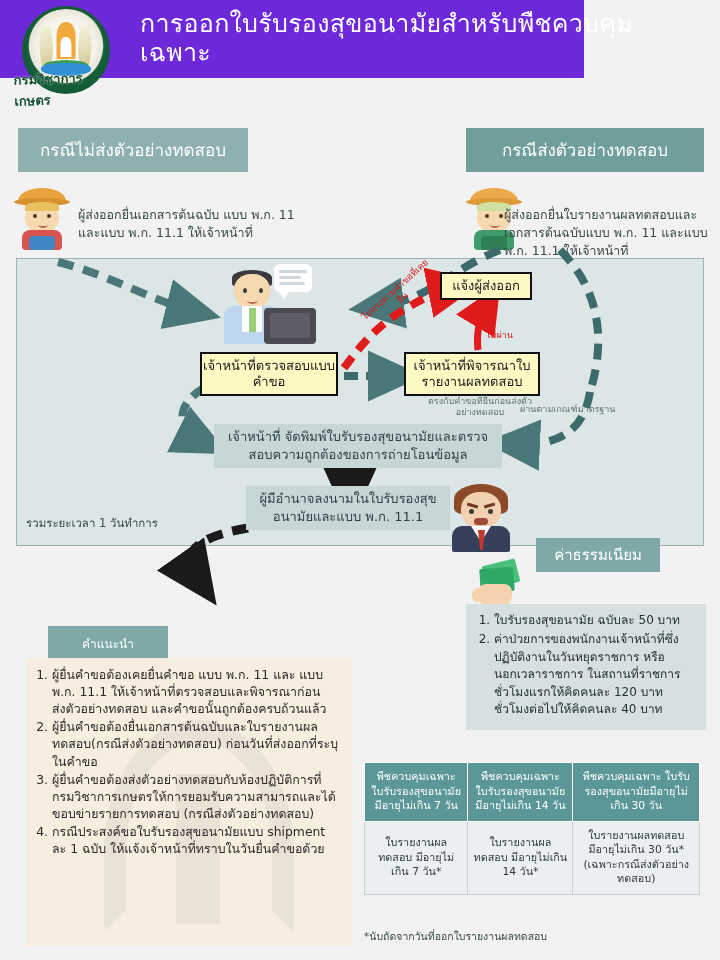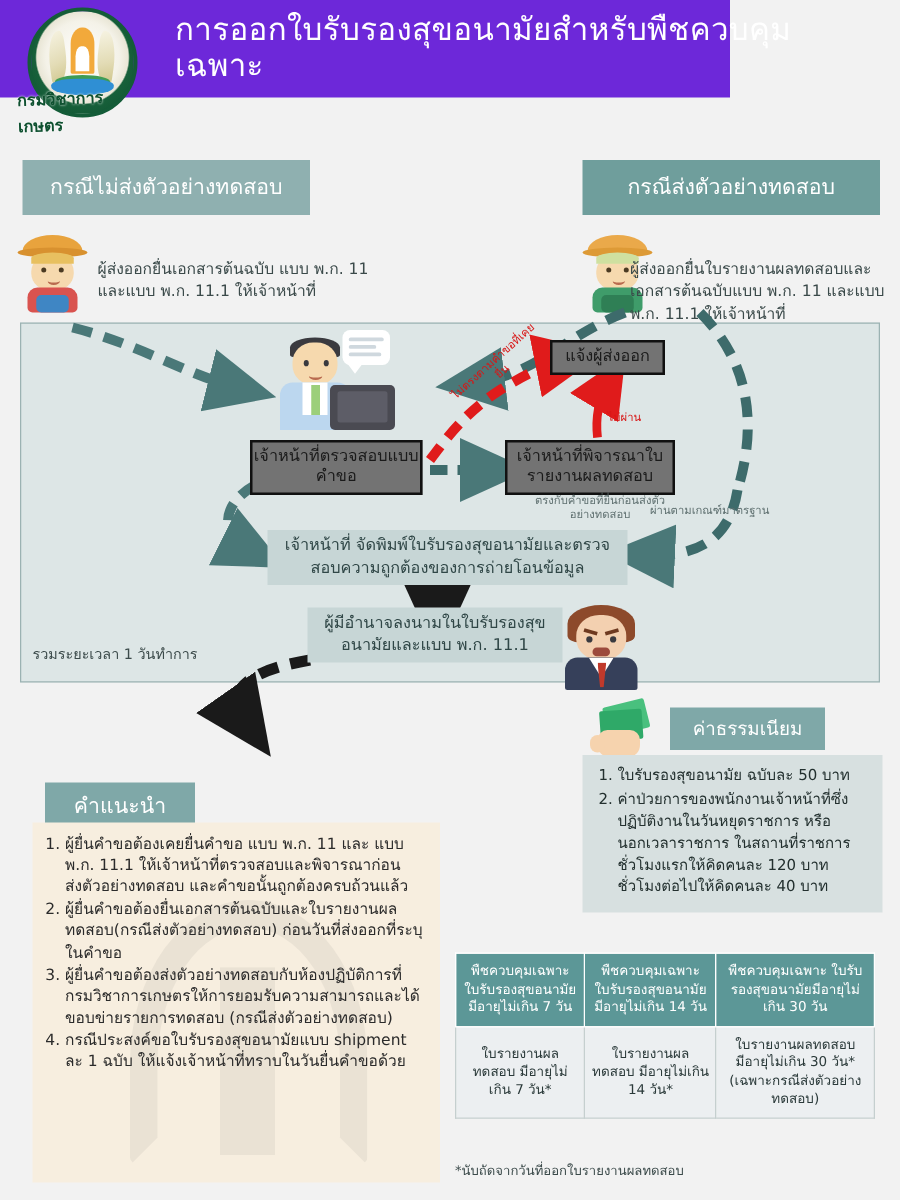--- a/index.html
+++ b/index.html
@@ -139,21 +139,21 @@
   .b-brow.r{left:36px;transform:rotate(-16deg);}
   .b-eye{position:absolute;width:5px;height:5px;background:#3a3a3f;border-radius:50%;top:25px;}
   .b-eye.l{left:21px;} .b-eye.r{left:40px;}
   .b-mouth{position:absolute;left:26px;top:34px;width:14px;height:7px;background:#9c4a3c;border-radius:4px;}
   .b-body{position:absolute;left:4px;top:42px;width:58px;height:26px;background:#36405a;border-radius:10px 10px 2px 2px;}
   .b-collar{position:absolute;left:23px;top:42px;width:20px;height:16px;background:#ffffff;clip-path:polygon(0 0,100% 0,50% 100%);}
   .b-tie{position:absolute;left:30px;top:46px;width:7px;height:20px;background:#c0392b;clip-path:polygon(0 0,100% 0,70% 100%,30% 100%);}
 
   
   .flow-box{
-    position:absolute;background:#737373;border:2px solid #111;
+    position:absolute;background:#fef9c3;border:2px solid #111;
     display:flex;align-items:center;justify-content:center;text-align:center;
     font-size:13px;color:#1a1a1a;line-height:1.25;box-sizing:border-box;
   }
   #box-check-form{left:200px;top:352px;width:138px;height:44px;}
   #box-review-report{left:404px;top:352px;width:136px;height:44px;}
   #box-notify{left:440px;top:272px;width:92px;height:28px;font-size:13px;}
 
   .flow-band{
     position:absolute;background:#c7d6d6;color:#2f4646;text-align:center;
     display:flex;align-items:center;justify-content:center;
@@ -172,43 +172,43 @@
   #lbl-match{left:420px;top:396px;width:120px;color:#5f7070;}
   #lbl-pass{left:520px;top:404px;color:#5f7070;font-size:9px;}
   #lbl-notmatch{
     left:356px;top:318px;width:96px;color:#d81616;font-size:9px;
     transform:rotate(-42deg);transform-origin:left top;
   }
   #lbl-fail{left:486px;top:330px;color:#d81616;font-size:9px;}
 
   
   #pill-fee{
-    position:absolute;left:536px;top:566px;width:124px;height:34px;
+    position:absolute;left:536px;top:538px;width:124px;height:34px;
     background:#7fa8a8;color:#fff;font-size:15px;
     display:flex;align-items:center;justify-content:center;
   }
   .money{position:absolute;left:470px;top:560px;width:56px;height:48px;}
   .m-bill{position:absolute;width:34px;height:24px;background:#3cb371;border-radius:2px;}
   .m-bill.b1{left:14px;top:2px;transform:rotate(-14deg);background:#49c07e;}
   .m-bill.b2{left:10px;top:8px;transform:rotate(-4deg);background:#2fa968;}
   .m-hand{position:absolute;left:8px;top:24px;width:34px;height:22px;background:#f6d3ae;border-radius:8px 8px 10px 10px;}
   .m-thumb{position:absolute;left:2px;top:28px;width:12px;height:14px;background:#f6d3ae;border-radius:6px;}
 
   #fee-list{
     position:absolute;left:466px;top:604px;width:240px;
     background:#d7e0e0;padding:8px 24px 10px 8px;box-sizing:border-box;
     font-size:12px;color:#23302f;line-height:1.45;
   }
   #fee-list ol{margin:0;padding-left:20px;}
   #fee-list li{margin-bottom:2px;}
 
   
   #pill-advice{
-    position:absolute;left:36px;top:626px;width:120px;height:34px;
-    background:#7fa8a8;color:#fff;font-size:17px;
+    position:absolute;left:48px;top:626px;width:120px;height:34px;
+    background:#7fa8a8;color:#fff;font-size:12px;
     display:flex;align-items:center;justify-content:center;
   }
   #advice-box{
     position:absolute;left:26px;top:658px;width:326px;height:288px;
     background:#f7eedf;box-sizing:border-box;padding:8px 10px 8px 6px;
     overflow:hidden;
   }
   #advice-list{
     position:relative;z-index:2;margin:0;padding-left:20px;
     font-size:12.4px;color:#2b2b2b;line-height:1.38;

